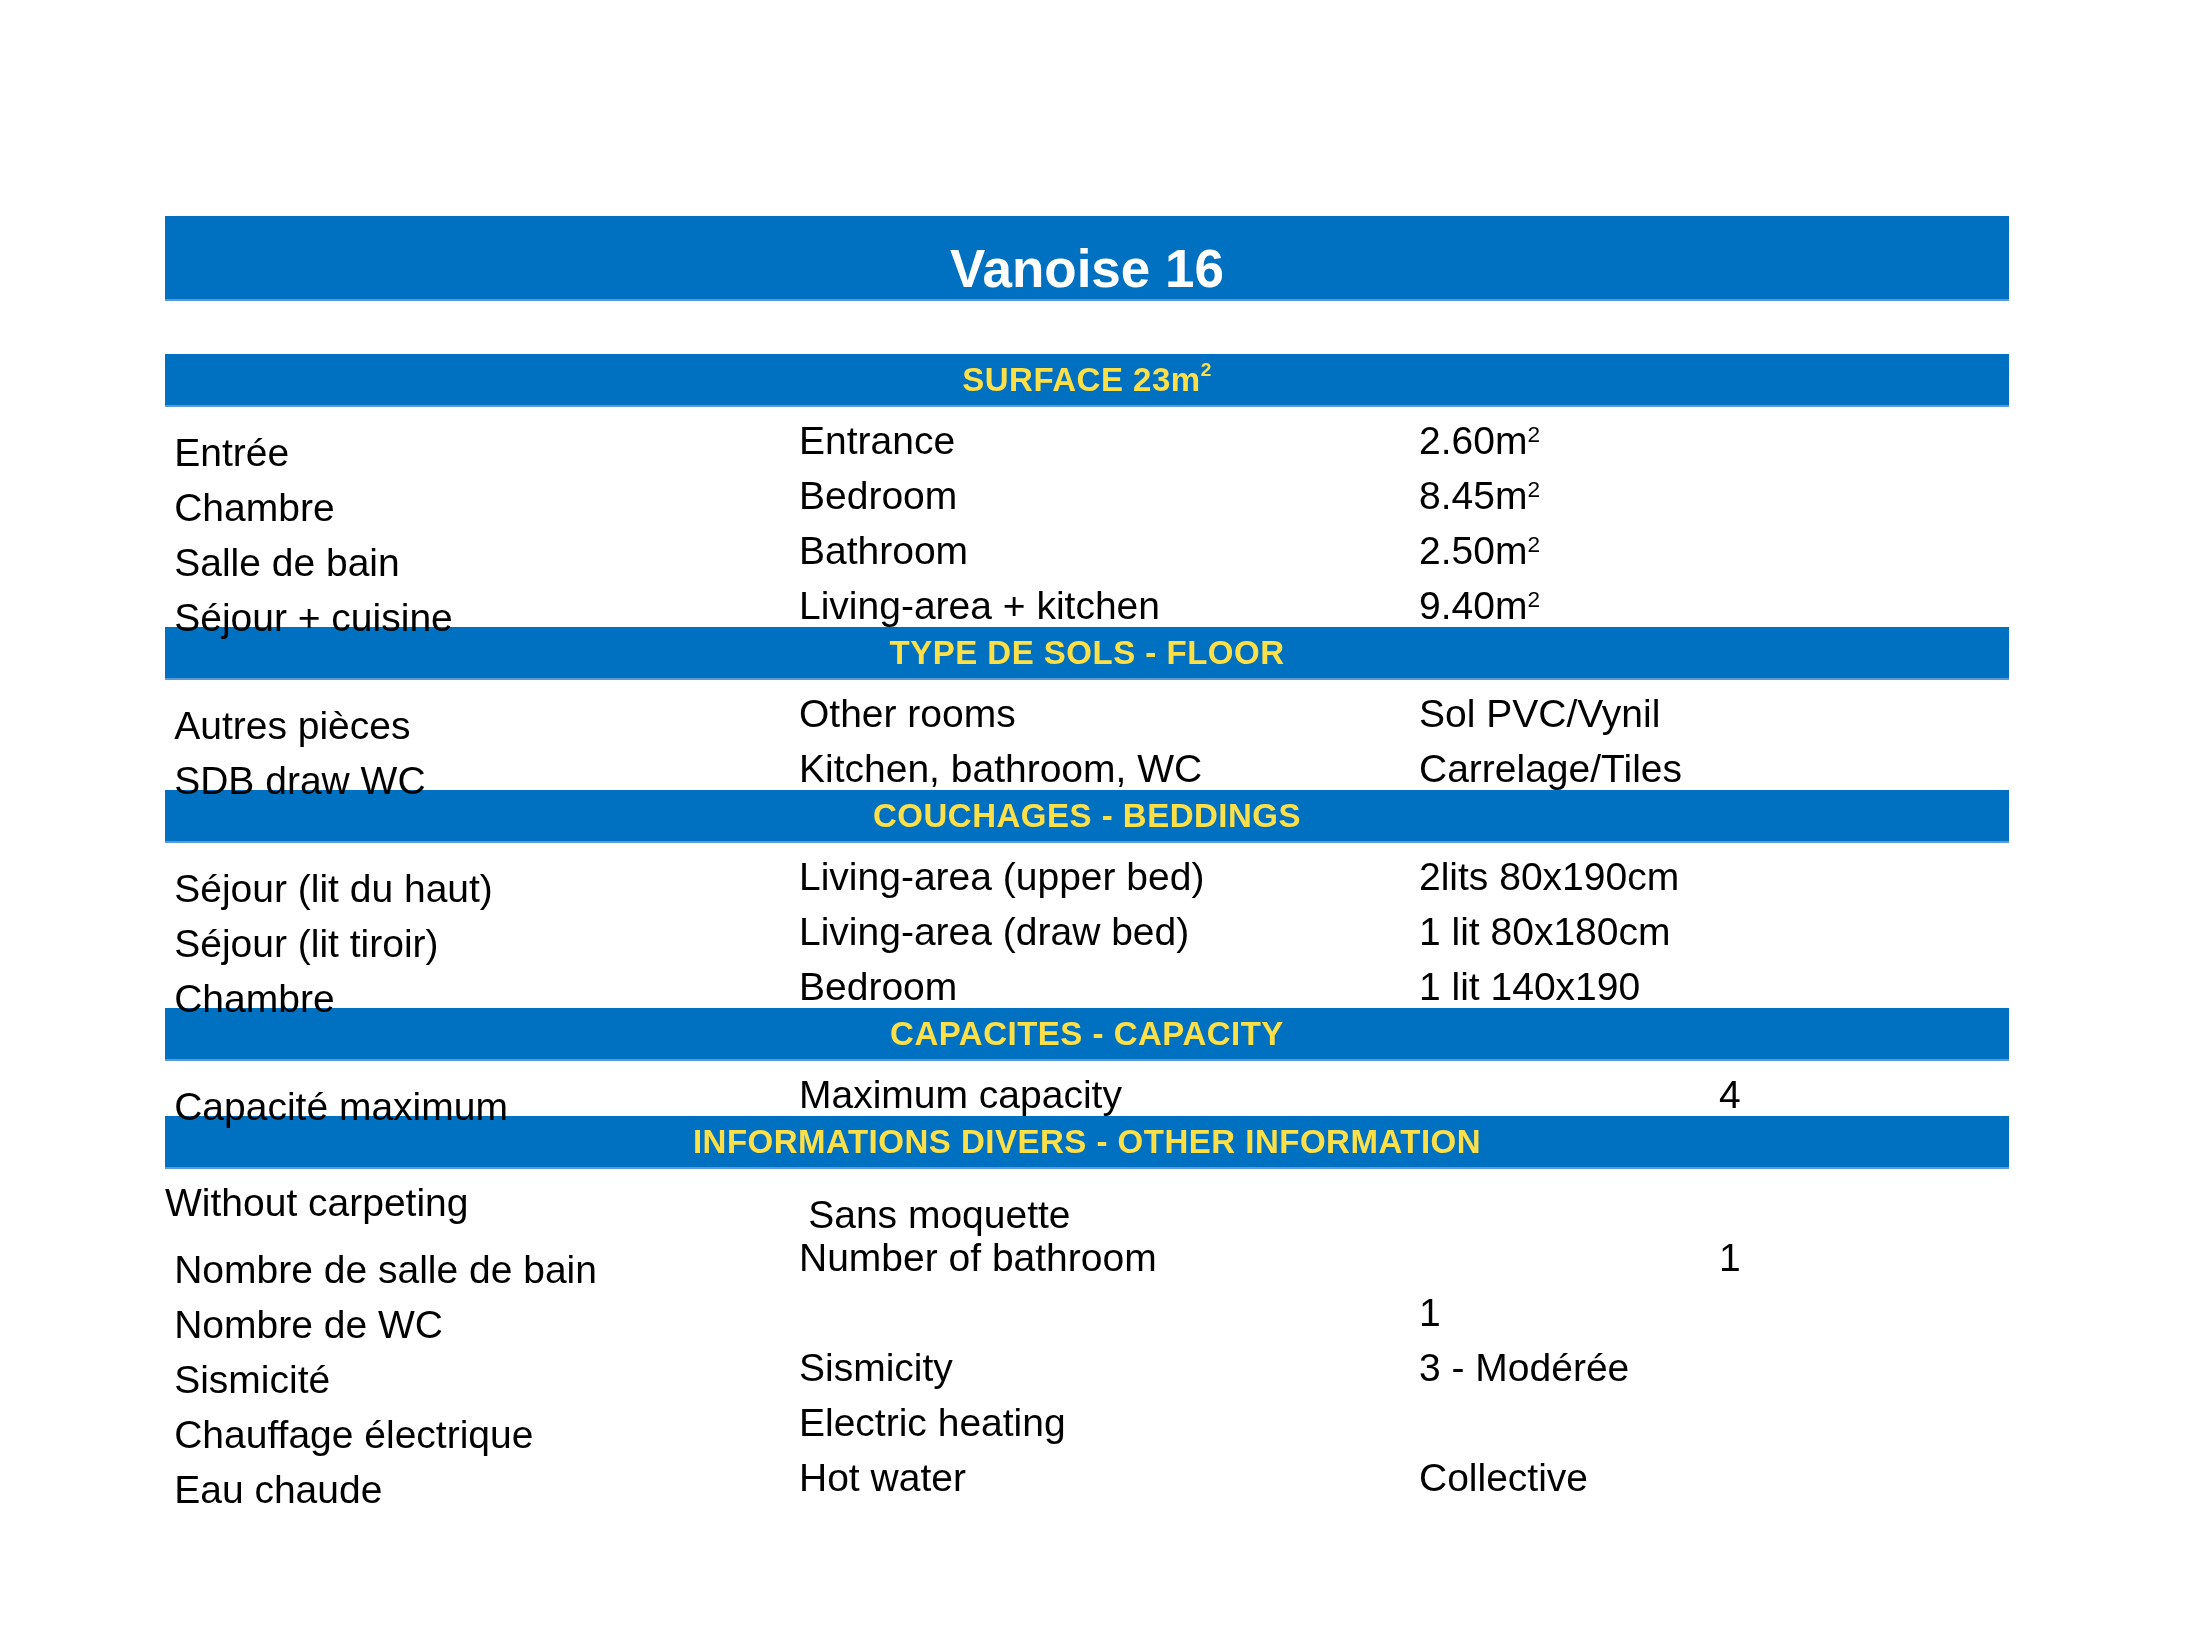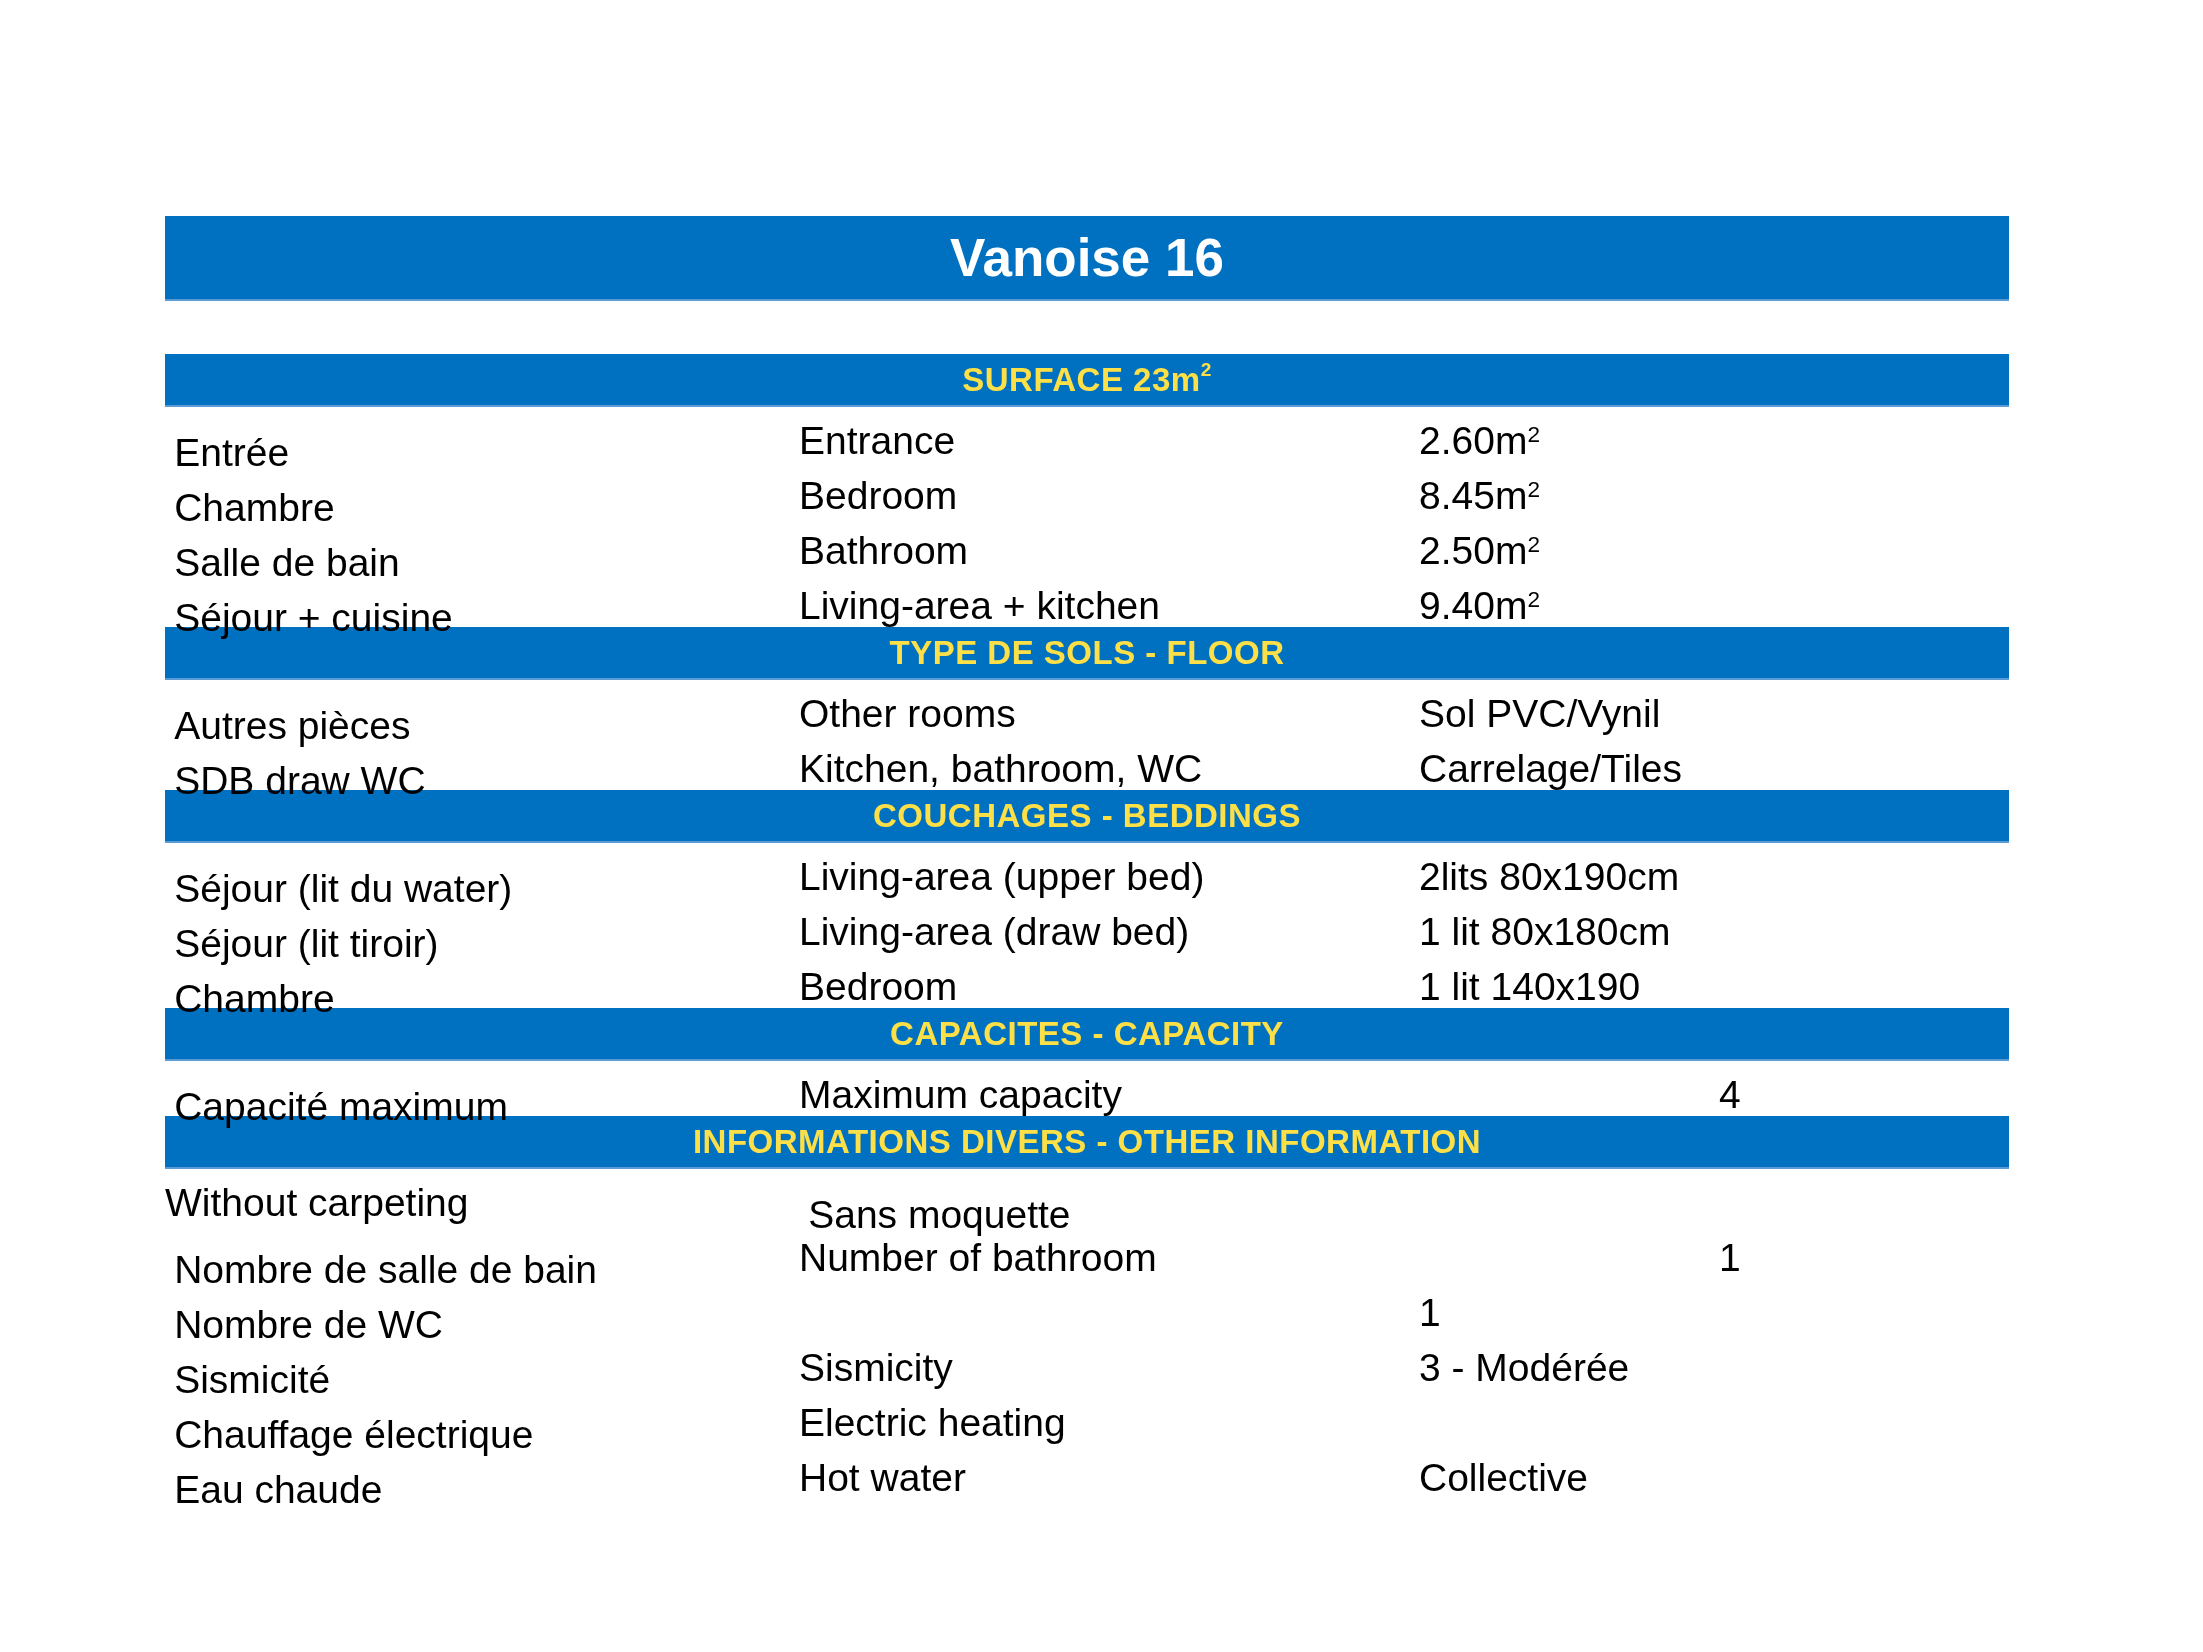--- a/index.html
+++ b/index.html
@@ -19,21 +19,21 @@
     left: 165px;
     top: 216px;
     width: 1844px;
   }
 
   .title-bar {
     height: 85px;
     background: #0070C0;
     border-bottom: 2.8px solid #5b9bd5;
     display: flex;
-    align-items: center;
+    align-items: flex-end;
     justify-content: center;
     color: #ffffff;
     font-weight: bold;
     font-size: 53px;
     margin-bottom: 53px;
   }
 
   .section-bar {
     height: 53px;
     background: #0070C0;
@@ -136,21 +136,21 @@
 </div>
   </section>
 
   <section>
     <div class="section-bar">
       <span>COUCHAGES - BEDDINGS</span>
             <span class="sup"></span>
     </div>
     <div>
   <div class="row">
-    <div class="cell c1">Séjour (lit du water)</div>
+    <div class="cell c1">Séjour (lit du haut)</div>
     <div class="cell c2">Living-area (upper bed)</div>
     <div class="cell c3"><span>2lits 80x190cm</span><span class="sup"></span></div>
     <div class="cell c4"></div>
   </div>
 
   <div class="row">
     <div class="cell c1">Séjour (lit tiroir)</div>
     <div class="cell c2">Living-area (draw bed)</div>
     <div class="cell c3"><span>1 lit 80x180cm</span><span class="sup"></span></div>
     <div class="cell c4"></div>

